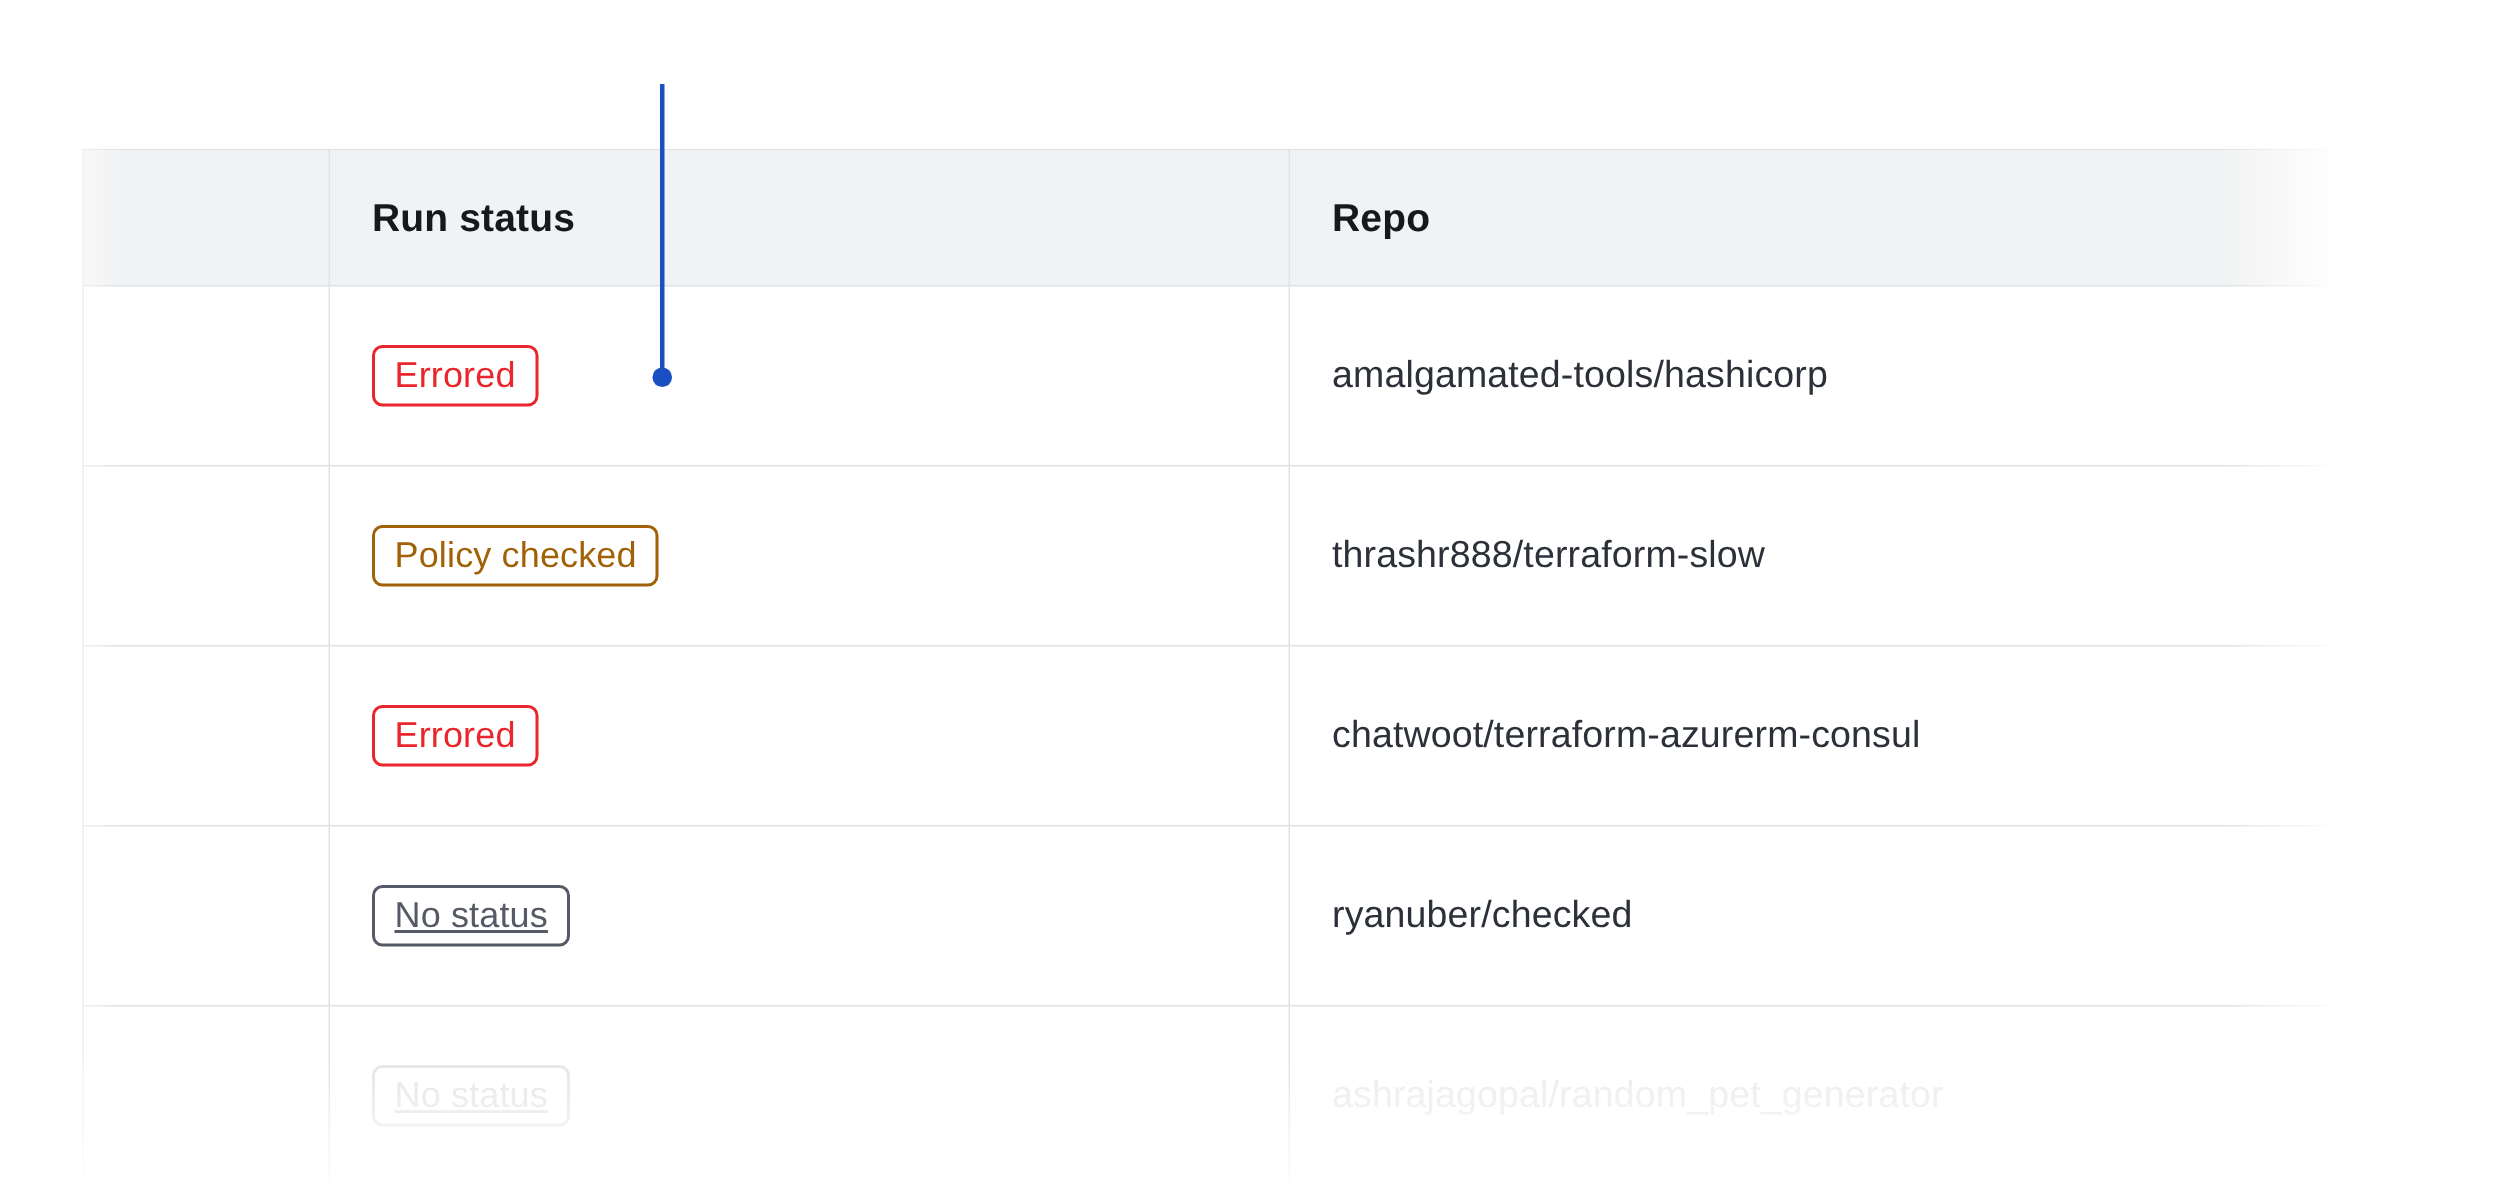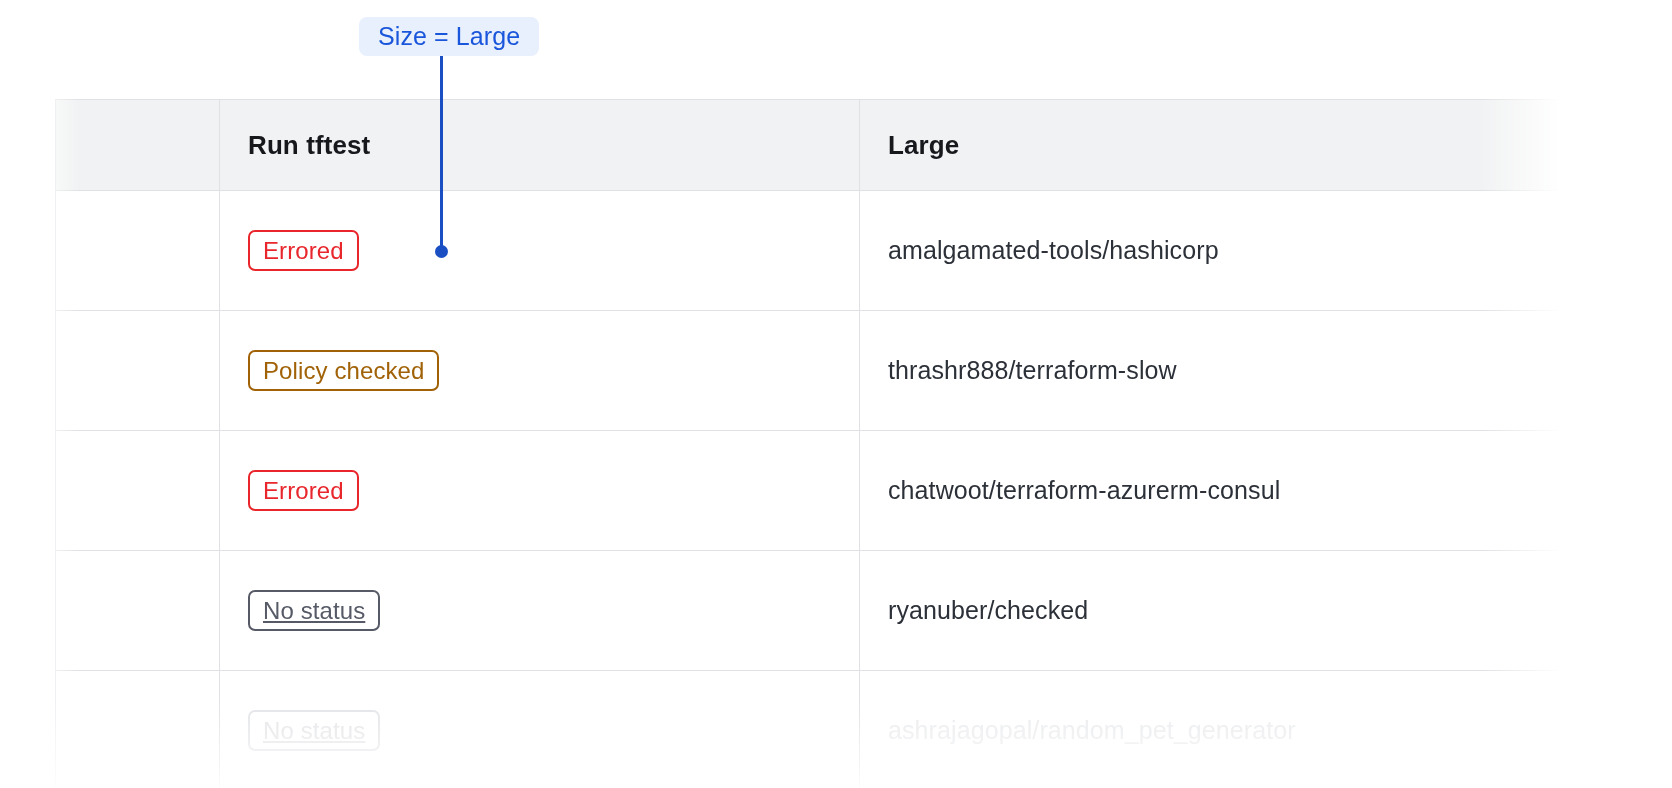--- a/index.html
+++ b/index.html
@@ -168,39 +168,36 @@
   }
   tr.faded .badge {
     color: #e3e4e7;
   }
 </style>
 </head>
 <body>
 
 <div id="stage">
 
-  <div id="annotation-pill">
-    <span class="pill-text">Size = Large</span>
-  </div>
   <div id="connector"></div>
   <div id="connector-dot"></div>
 
   <div id="table-wrap">
     <table class="grid">
       <colgroup>
         <col class="c-spacer">
         <col class="c-status">
         <col class="c-repo">
         <col class="c-tail">
       </colgroup>
       <thead>
         <tr>
           <th class="cell-spacer"></th>
-          <th>Run tftest</th>
-          <th>Large</th>
+          <th>Run status</th>
+          <th>Repo</th>
           <th></th>
         </tr>
       </thead>
       <tbody id="table-body">
           <tr>
             <td class="cell-spacer"></td>
             <td><span class="badge errored">Errored</span></td>
             <td>amalgamated-tools/hashicorp</td>
             <td></td>
           </tr>

